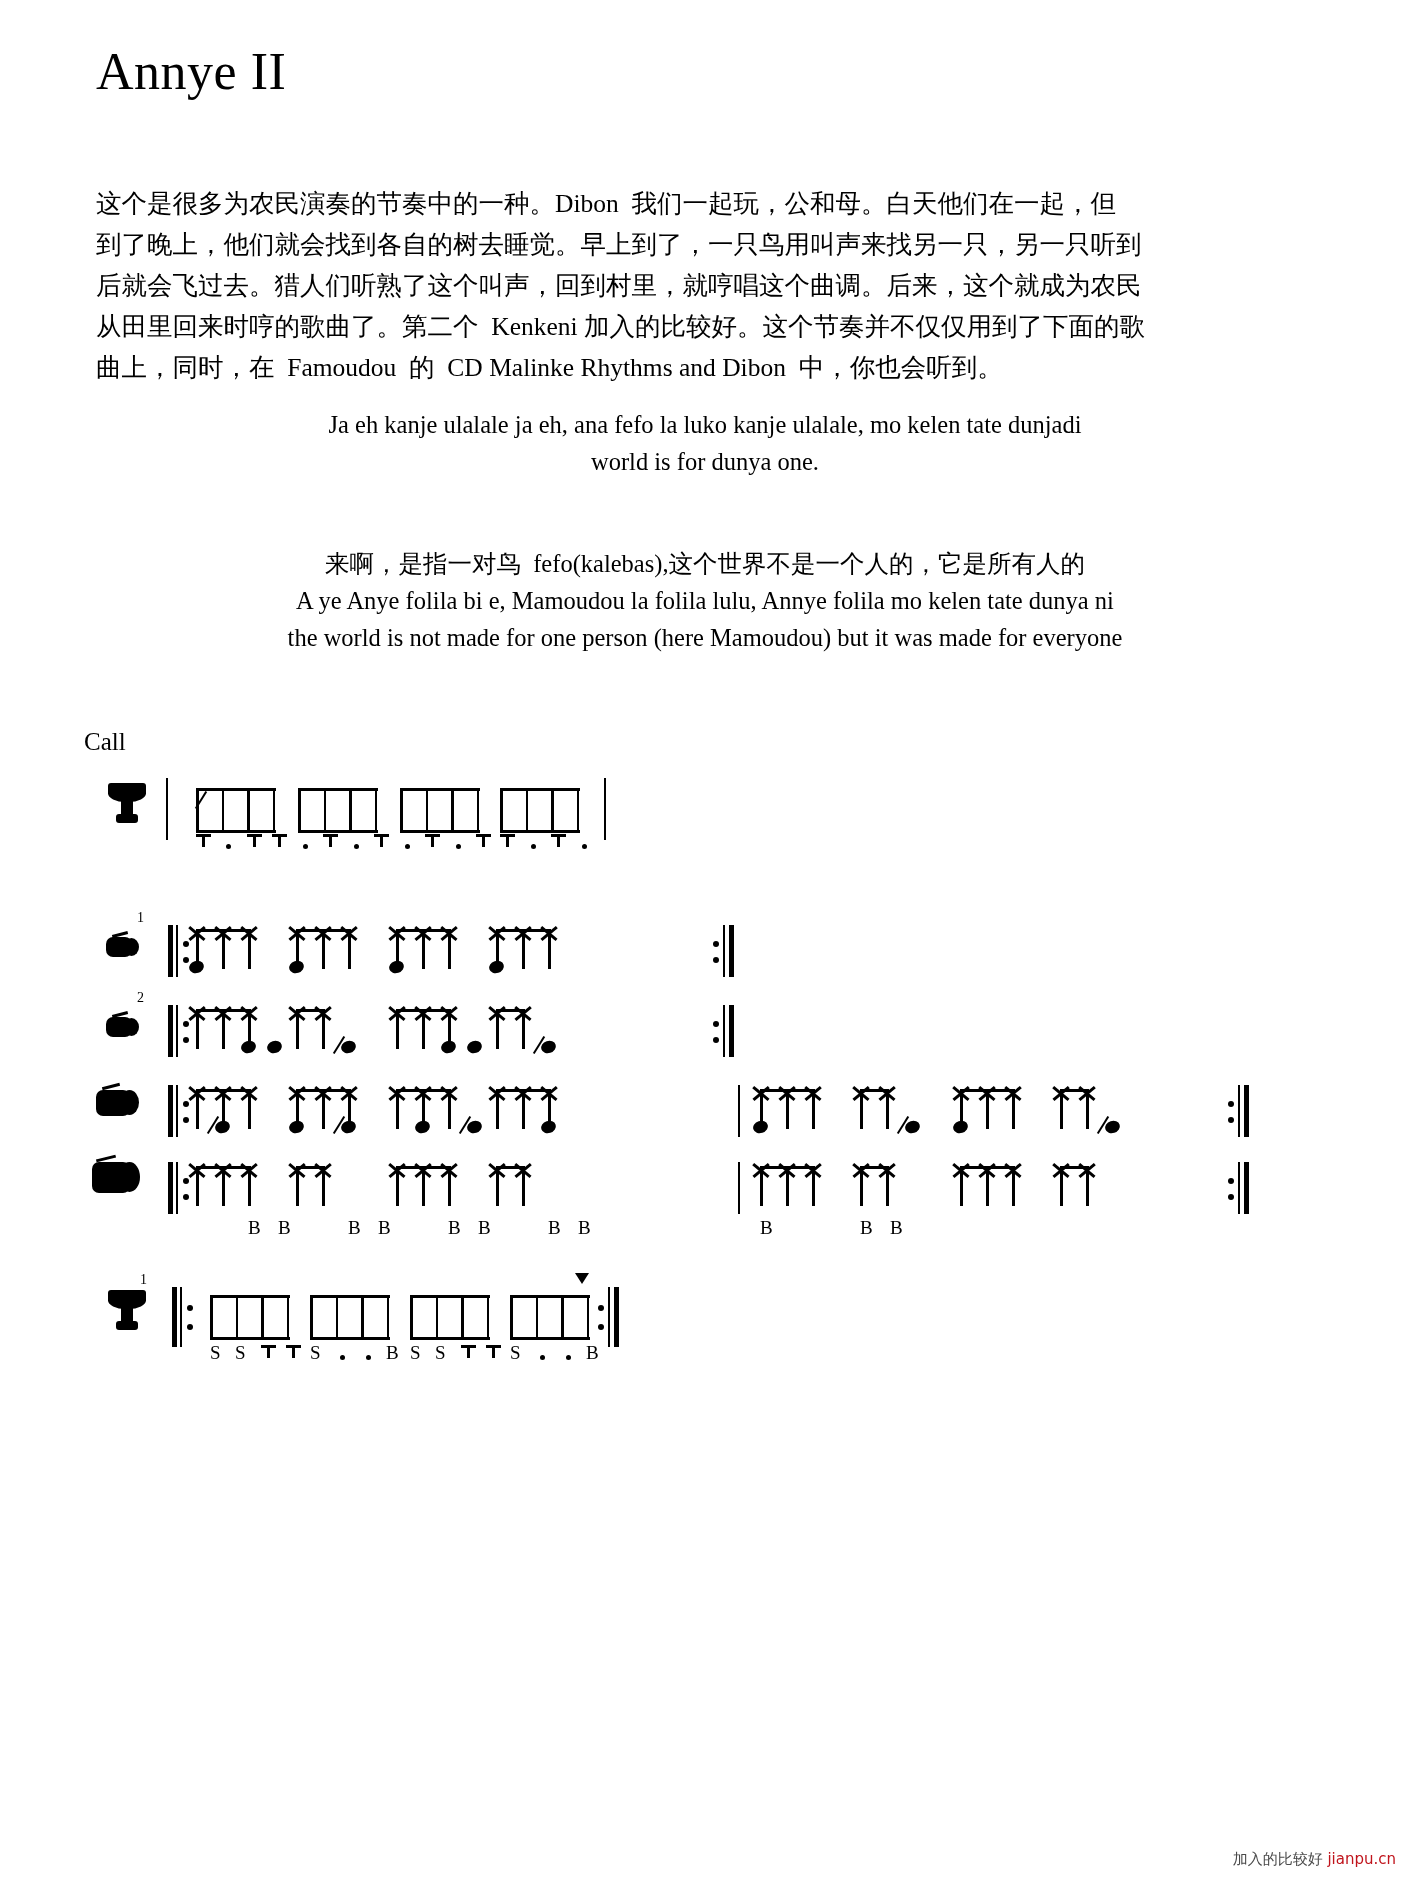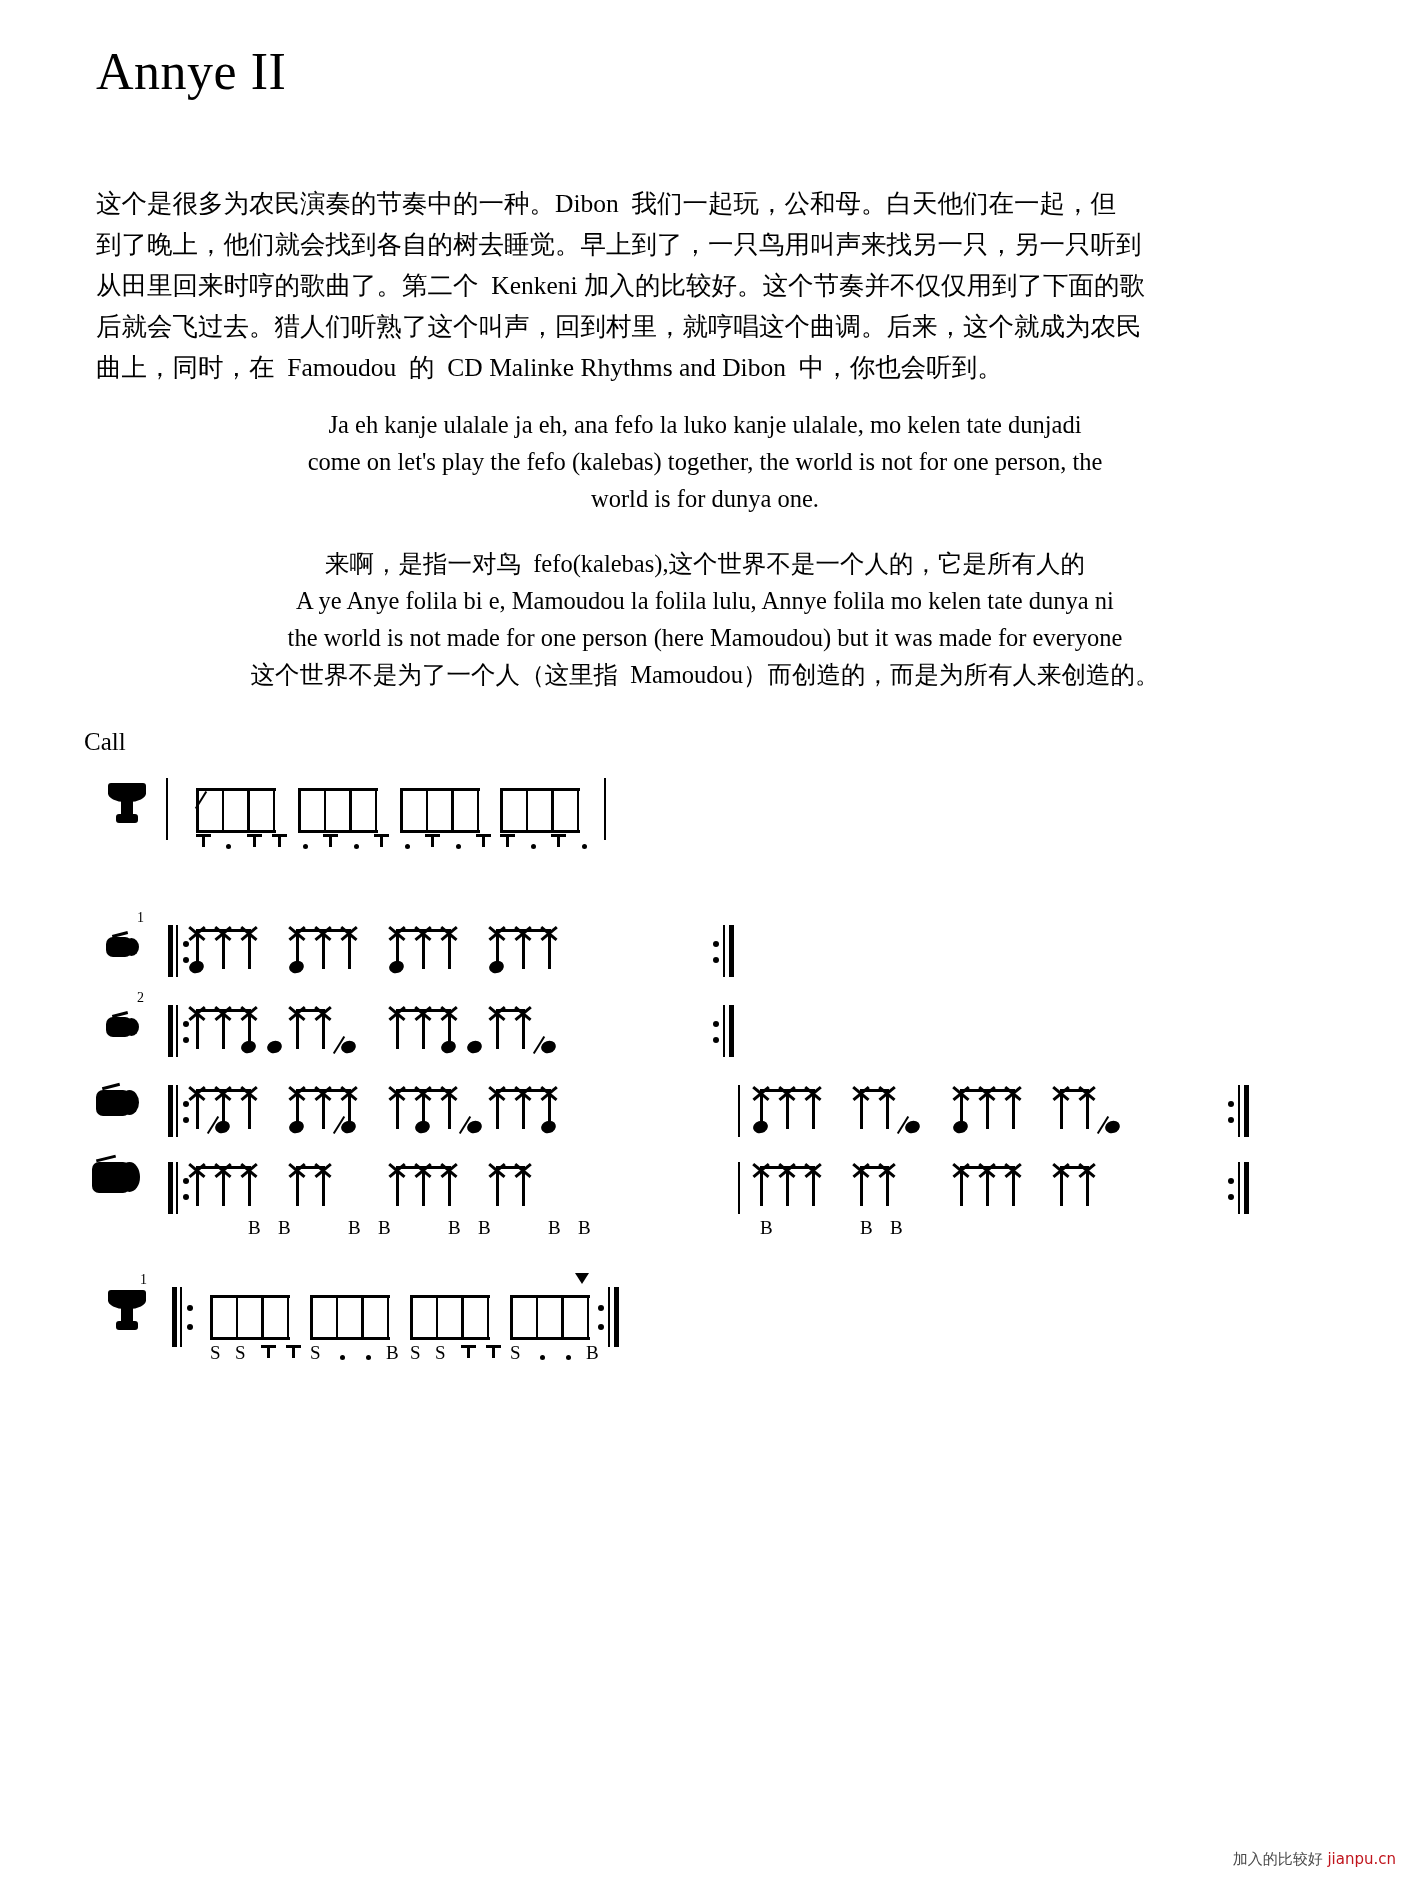--- a/index.html
+++ b/index.html
@@ -50,36 +50,34 @@
 </head>
 <body>
 
 <div class="page">
 
   <div class="title">Annye II</div>
 
   <div class="para">
     <div>这个是很多为农民演奏的节奏中的一种。Dibon  我们一起玩，公和母。白天他们在一起，但</div>
     <div>到了晚上，他们就会找到各自的树去睡觉。早上到了，一只鸟用叫声来找另一只，另一只听到</div>
+    <div>后就会飞过去。猎人们听熟了这个叫声，回到村里，就哼唱这个曲调。后来，这个就成为农民</div>
     <div>从田里回来时哼的歌曲了。第二个  Kenkeni 加入的比较好。这个节奏并不仅仅用到了下面的歌</div>
-    <div>后就会飞过去。猎人们听熟了这个叫声，回到村里，就哼唱这个曲调。后来，这个就成为农民</div>
     <div>曲上，同时，在  Famoudou  的  CD Malinke Rhythms and Dibon  中，你也会听到。</div>
   </div>
 
   <div class="lyricblock" id="lyrics-a">
     <div>Ja eh kanje ulalale ja eh, ana fefo la luko kanje ulalale, mo kelen tate dunjadi</div>
-    <div>come on let's play the fefo (kalebas) together, the world is not for one person, the</div>
     <div>world is for dunya one.</div>
   </div>
 
   <div class="lyricblock" id="lyrics-b">
     <div>来啊，是指一对鸟  fefo(kalebas),这个世界不是一个人的，它是所有人的</div>
     <div>A ye Anye folila bi e, Mamoudou la folila lulu, Annye folila mo kelen tate dunya ni</div>
     <div>the world is not made for one person (here Mamoudou) but it was made for everyone</div>
-    <div>这个世界不是为了一个人（这里指  Mamoudou）而创造的，而是为所有人来创造的。</div>
   </div>
 
   <div class="callLabel">Call</div>
 
   <div class="staff" id="staff-call" style="left:0;top:760px;width:1410px;height:90px;">
     <div class="djembe" style="left:108px;top:23px;">
       <div class="bowl"></div>
         <div class="neck"></div>
         <div class="foot"></div>
     </div>

